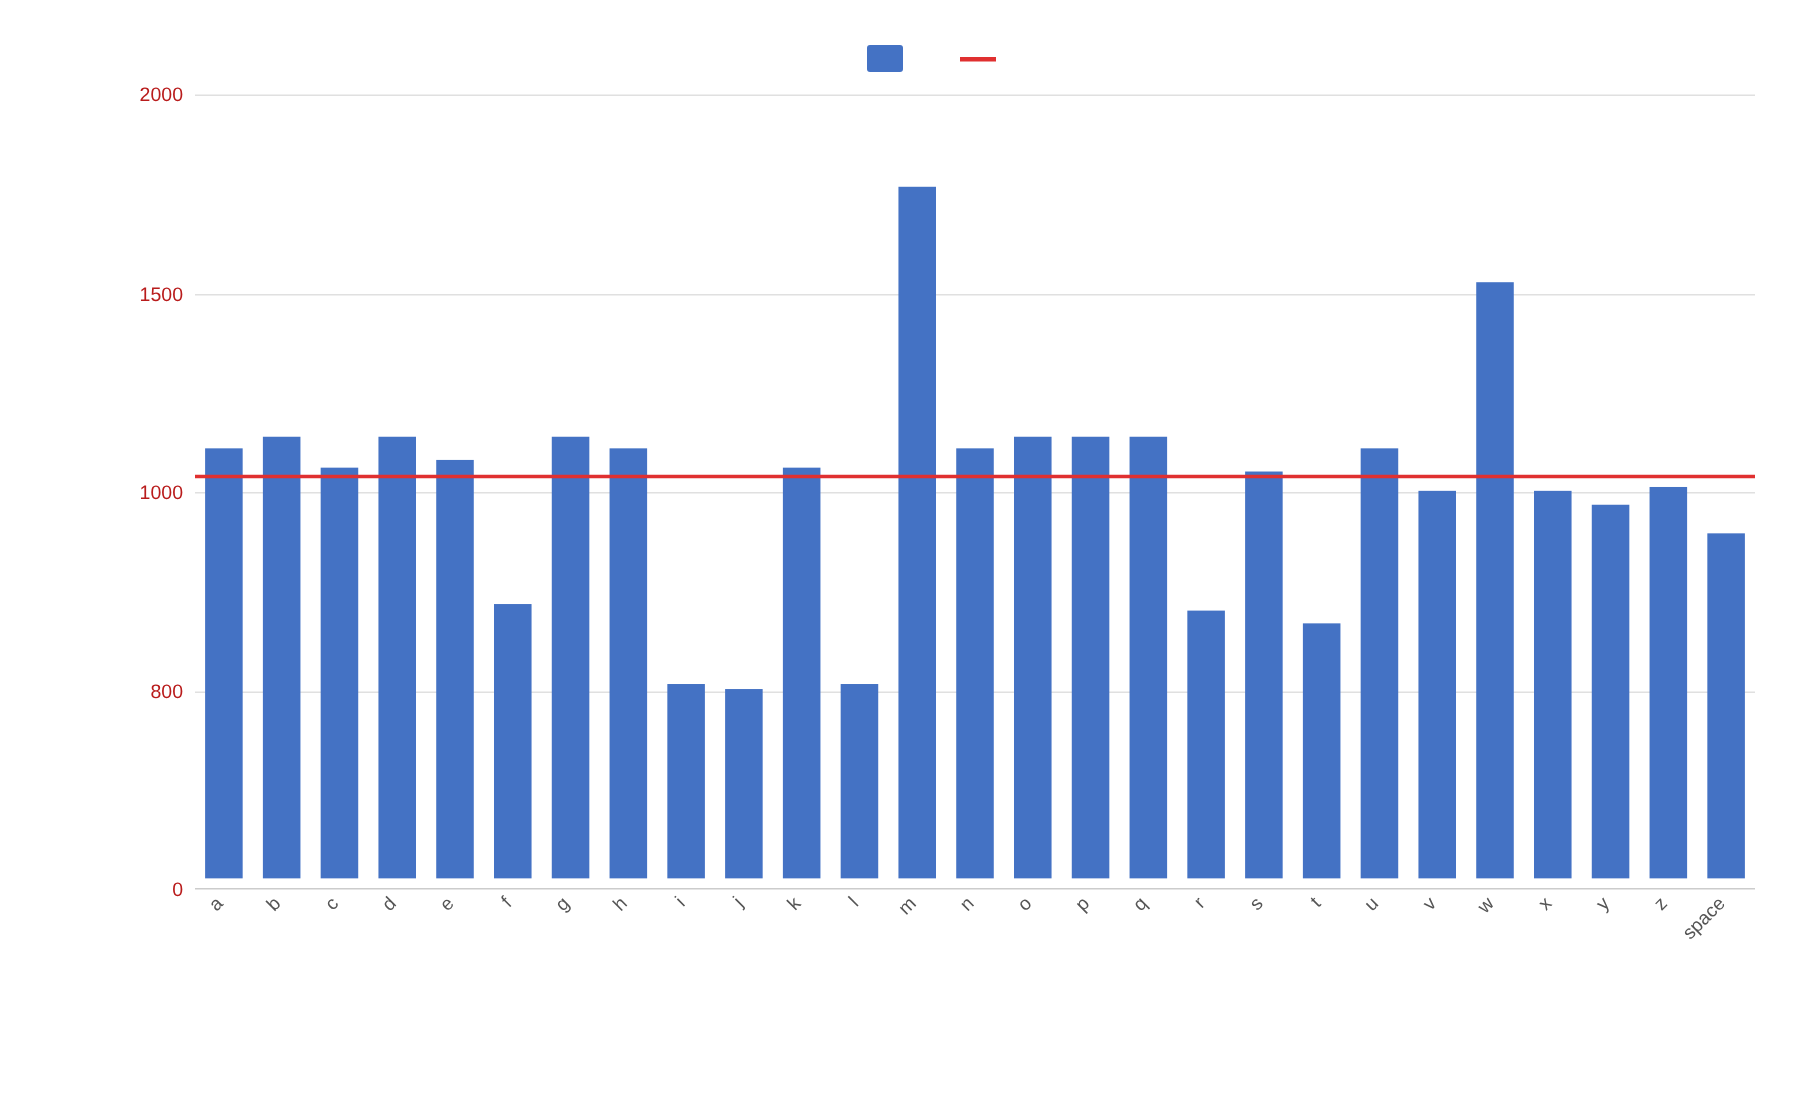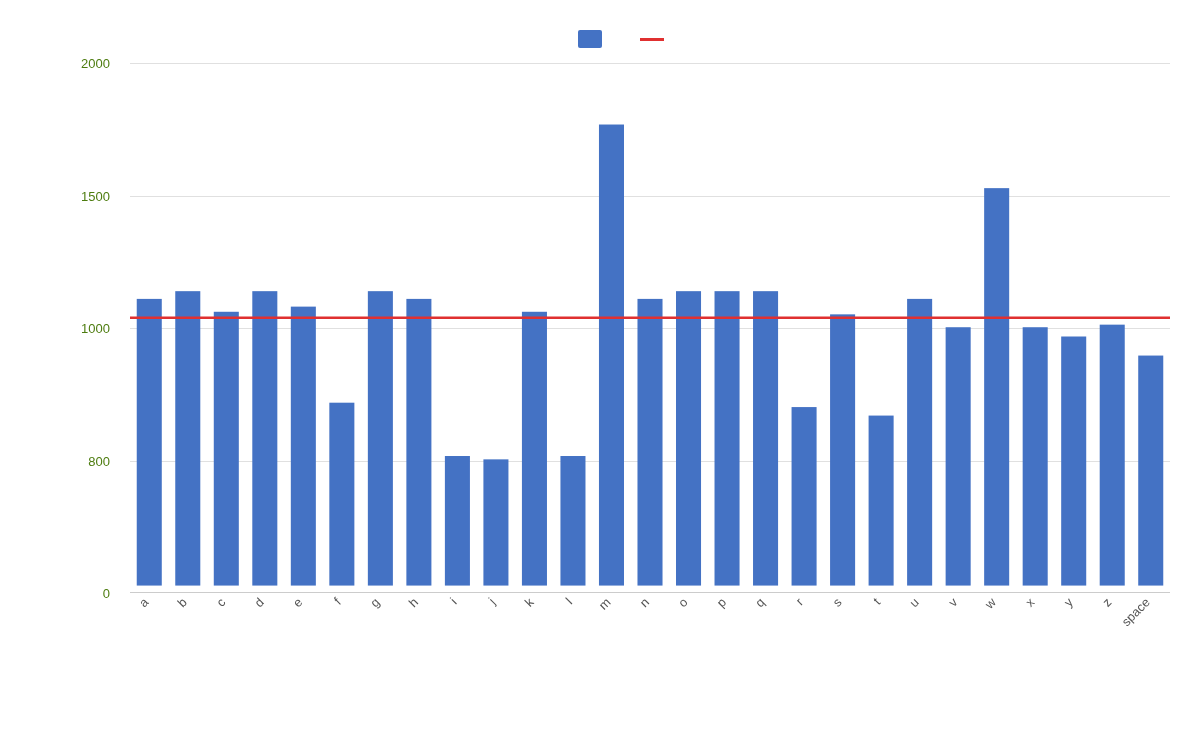--- a/index.html
+++ b/index.html
@@ -55,23 +55,23 @@
     }
     .y-axis {
       position: absolute;
       left: 0;
       top: 0;
       height: 100%;
       width: 50px;
     }
     .y-label {
       position: absolute;
-      right: 20px;
+      right: 8px;
       font-size: 13px;
-      color: #4d7c0f;
+      color: #b91c1c;
       transform: translateY(50%);
     }
     .grid-lines {
       position: absolute;
       left: 50px;
       top: 0;
       right: 0;
       height: 100%;
     }
     .grid-line {

